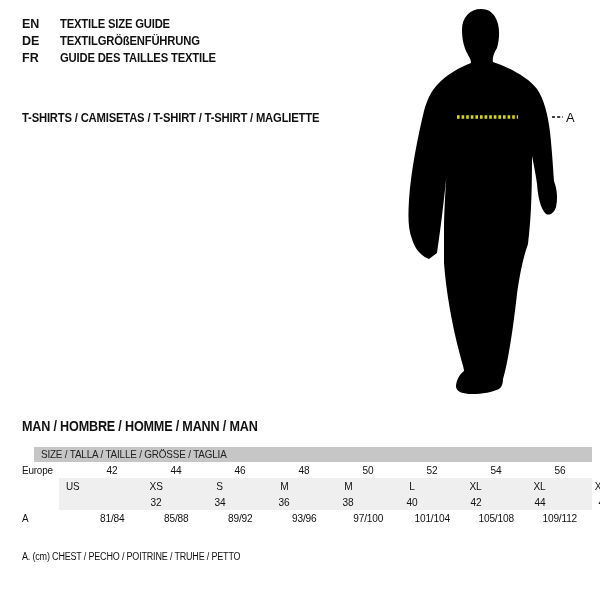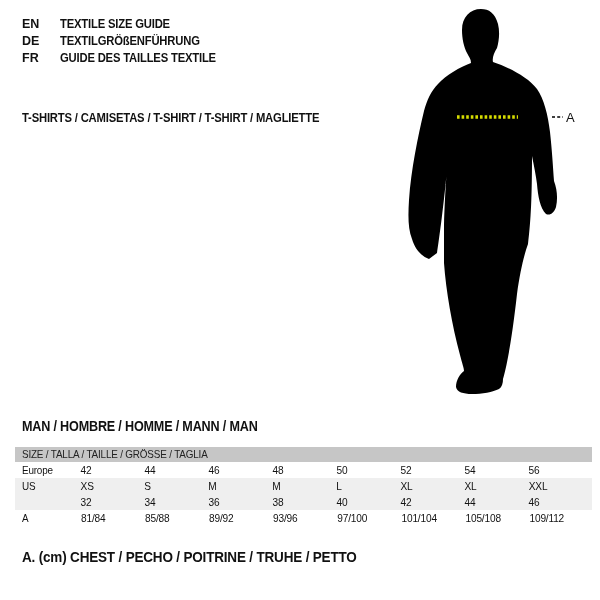--- a/index.html
+++ b/index.html
@@ -22,28 +22,28 @@
   .cat-line{height:19px;line-height:19px;text-align:center;}
 
   
   .figure-wrap{position:absolute;left:400px;top:0;width:200px;height:405px;}
 
   
   .section-title{position:absolute;left:22px;top:419px;font-weight:700;font-size:14px;height:14px;line-height:14px;}
 
   
   .size-table{position:absolute;left:15px;top:447px;width:577px;font-size:11px;}
-  .size-header{height:15px;line-height:15px;background:var(--header-bg,#c6c6c6);padding-left:7px;color:#222;}
+  .size-header{height:15px;line-height:15px;background:var(--header-bg,#c6c6c6);padding-left:7px;color:#222;margin-left:19px;}
   .size-row{display:flex;height:16px;line-height:16px;}
-  .size-row.shaded{background:var(--stripe-bg,#efefef);}
+  .size-row.shaded{background:var(--stripe-bg,#efefef);margin-left:44px;}
   .row-label{width:65px;flex:0 0 65px;padding-left:7px;box-sizing:border-box;}
-  .cell{width:64px;flex:0 0 64px;}
+  .cell{width:64px;flex:0 0 64px;text-align:center;}
 
   
-  .footnote{position:absolute;left:22px;top:550px;font-weight:700;font-size:15px;height:14px;line-height:14px;}
+  .footnote{position:absolute;left:22px;top:550px;font-weight:400;font-size:10px;height:14px;line-height:14px;}
 </style>
 </head>
 <body>
 
 <div class="lang-block">
   <div class="lang-row">
     <span class="lang-code">EN</span>
     <span class="cond">TEXTILE SIZE GUIDE</span>
   </div>
   <div class="lang-row">

